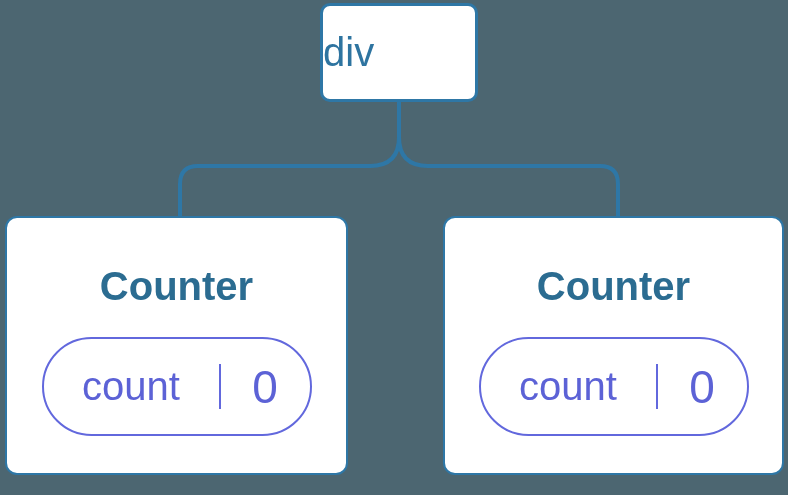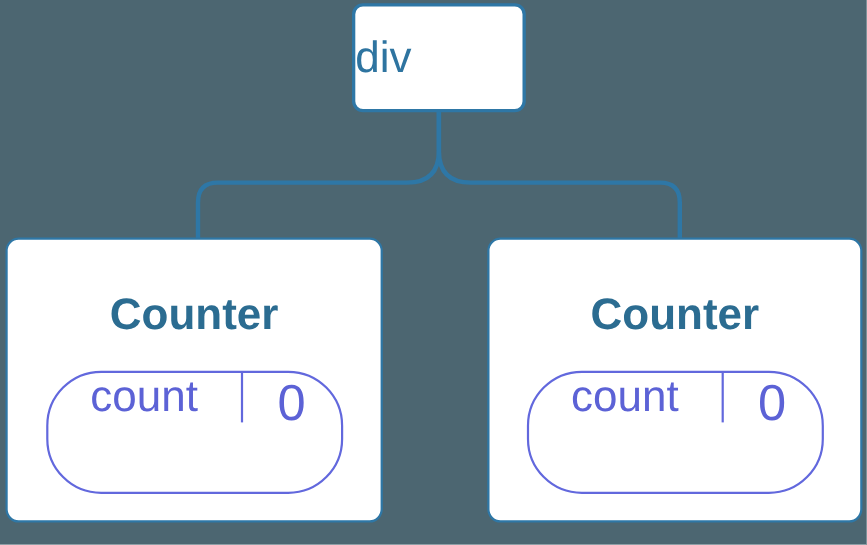--- a/index.html
+++ b/index.html
@@ -54,27 +54,27 @@
   .card-title {
     margin-top: 44px;
     font-size: 40px;
     line-height: 1.2;
     font-weight: 600;
     color: var(--component-title, #2B6C91);
   }
   .state-pill {
     margin-top: 27px;
     width: 270px;
-    height: 112px;
+    height: 99px;
     box-sizing: border-box;
     border: 2px solid var(--state-border, #6268DD);
     border-radius: 50px;
     background: var(--node-fill, #FFFFFF);
     display: flex;
-    align-items: flex-start;
+    align-items: center;
     overflow: hidden;
   }
   .state-key {
     flex: 0 0 175px;
     display: flex;
     align-items: center;
     justify-content: center;
     font-size: 40px;
     color: var(--state-text, #5C62D6);
     border-right: 2px solid var(--state-border, #6268DD);

